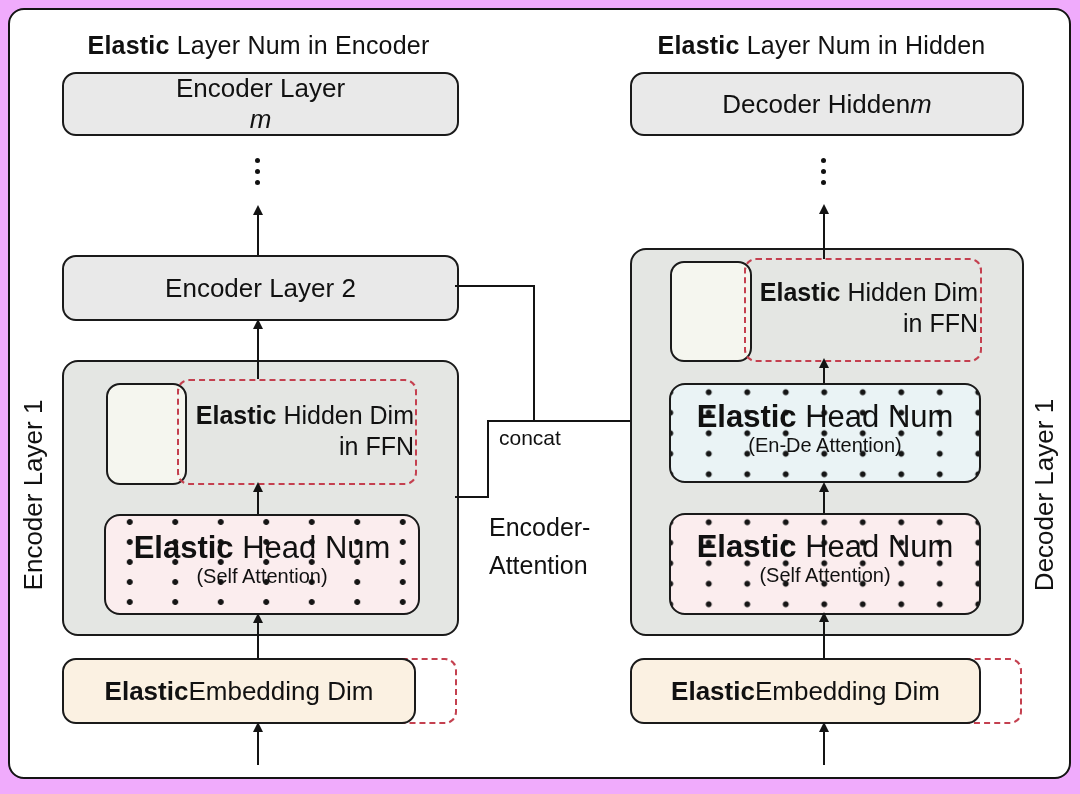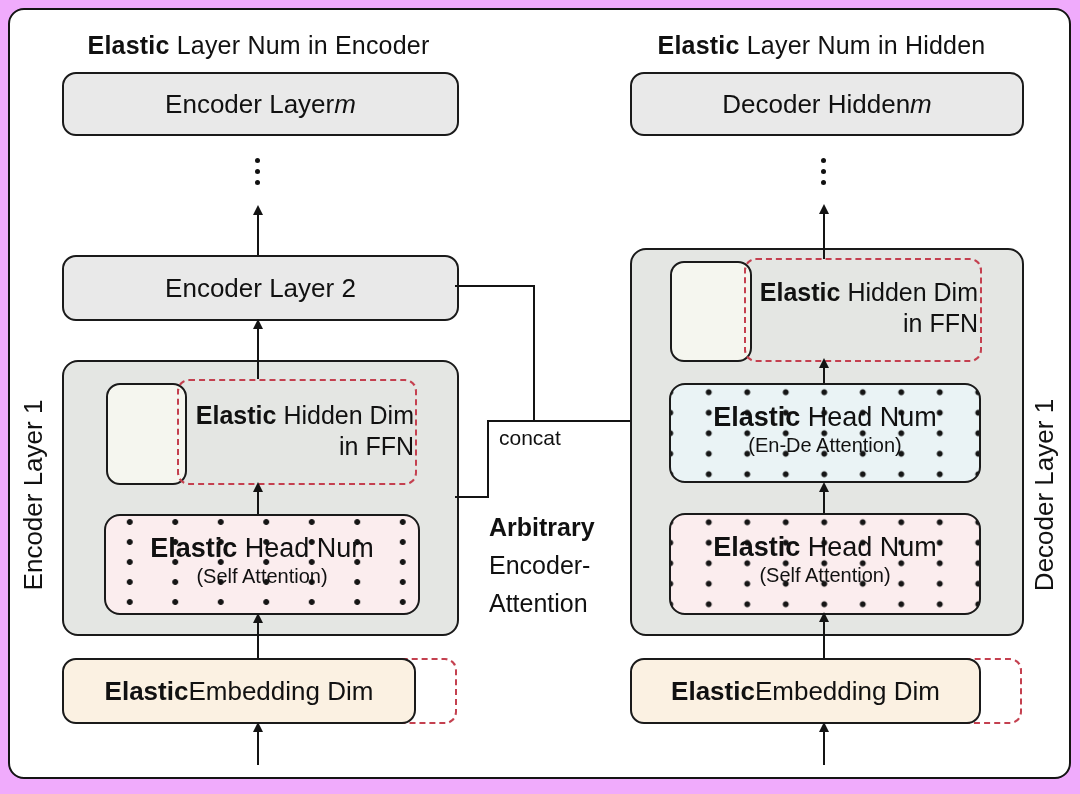--- a/index.html
+++ b/index.html
@@ -10,21 +10,21 @@
   .hdr{position:absolute;top:30px;height:30px;line-height:30px;text-align:center;
        font-size:25px;letter-spacing:.2px;}
   .layerbox{position:absolute;background:#e9e9e9;border:2px solid #1a1a1a;border-radius:14px;
             display:flex;align-items:center;justify-content:center;font-size:26px;}
   .container{position:absolute;background:#e4e6e3;border:2px solid #1a1a1a;border-radius:16px;}
   .whitebox{position:absolute;background:#f5f6ef;border:2px solid #1a1a1a;border-radius:14px;}
   .dashedbox{position:absolute;border:2px dashed #c4404f;border-radius:12px;}
   .ffntext{position:absolute;text-align:right;font-size:25px;line-height:31px;}
   .attnbox{position:absolute;border:2px solid #1a1a1a;border-radius:16px;text-align:center;
            background-image:radial-gradient(circle,#151515 2.5px,rgba(0,0,0,0) 3.4px);}
-  .attnbox .l1{margin-top:17px;font-size:27px;line-height:30px;}
+  .attnbox .l1{margin-top:17px;font-size:31px;line-height:30px;}
   .attnbox .l2{font-size:20px;line-height:27px;}
   .pink{background-color:#fbedee;}
   .blue{background-color:#eaf3f5;}
   .dots-enc{background-size:45.5px 20px;background-position:1px -4px;}
   .dots-dec{background-size:38.5px 20.5px;background-position:18.5px -3px;}
   .embed{position:absolute;background:#fbf1e2;border:2px solid #1a1a1a;border-radius:14px;
          display:flex;align-items:center;justify-content:center;font-size:26px;}
   .vellipsis{position:absolute;display:flex;flex-direction:column;align-items:center;gap:6px;}
   .vellipsis span{width:5px;height:5px;border-radius:50%;background:#111;}
   .line{position:absolute;background:#141414;}
@@ -42,21 +42,21 @@
 </style>
 </head>
 <body>
 
 <div class="canvas">
 
   <div class="frame"></div>
 
   <div class="hdr" style="left:62px;width:393px;"><b>Elastic</b><span> Layer Num in Encoder</span></div>
 
-  <div class="layerbox" style="left:62px;top:72px;width:393px;height:60px;">
+  <div class="layerbox" style="left:62px;top:72px;width:393px;height:60px;flex-direction:column;">
       <span>Encoder Layer </span>
       <i>m</i>
     </div>
 
   <div class="vellipsis" style="left:255px;top:158px;">
       <span></span>
       <span></span>
       <span></span>
     </div>
 
@@ -98,21 +98,20 @@
   <div class="line" style="left:455px;top:285px;width:80px;height:2px;"></div>
   <div class="line" style="left:533px;top:285px;width:2px;height:137px;"></div>
   <div class="line" style="left:455px;top:496px;width:33px;height:2px;"></div>
   <div class="line" style="left:487px;top:420px;width:2px;height:78px;"></div>
   <div class="line" style="left:487px;top:420px;width:173px;height:2px;"></div>
   <div class="rarrowhead" style="left:659px;top:415.5px;"></div>
 
   <div class="concat" style="left:499px;top:426px;">concat</div>
 
   <div class="midtext" style="left:489px;top:508px;width:170px;">
-    <div><b>Arbitrary</b></div>
     <div>Encoder-</div>
     <div>Attention</div>
   </div>
 
   <div class="hdr" style="left:625px;width:393px;"><b>Elastic</b><span> Layer Num in Hidden</span></div>
 
   <div class="layerbox" style="left:630px;top:72px;width:390px;height:60px;">
       <span>Decoder Hidden </span>
       <i>m</i>
     </div>

